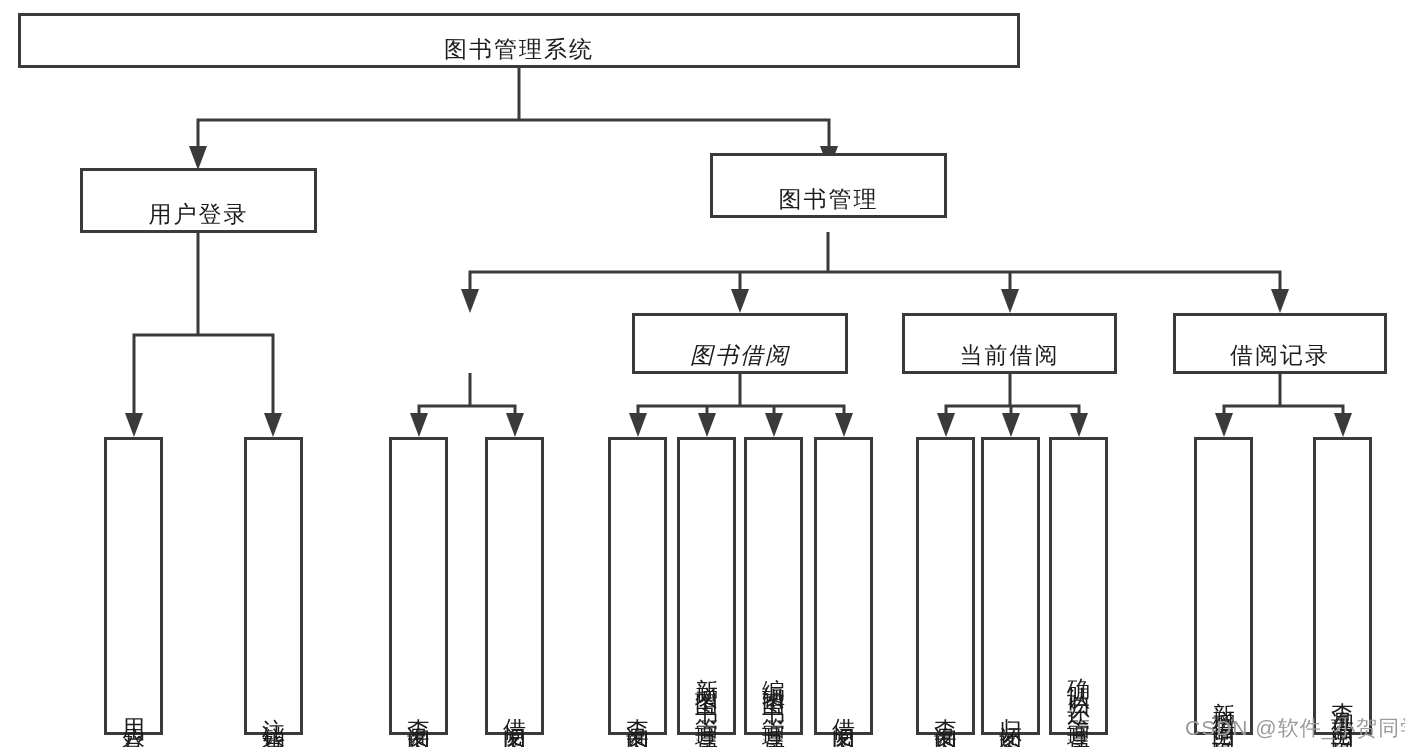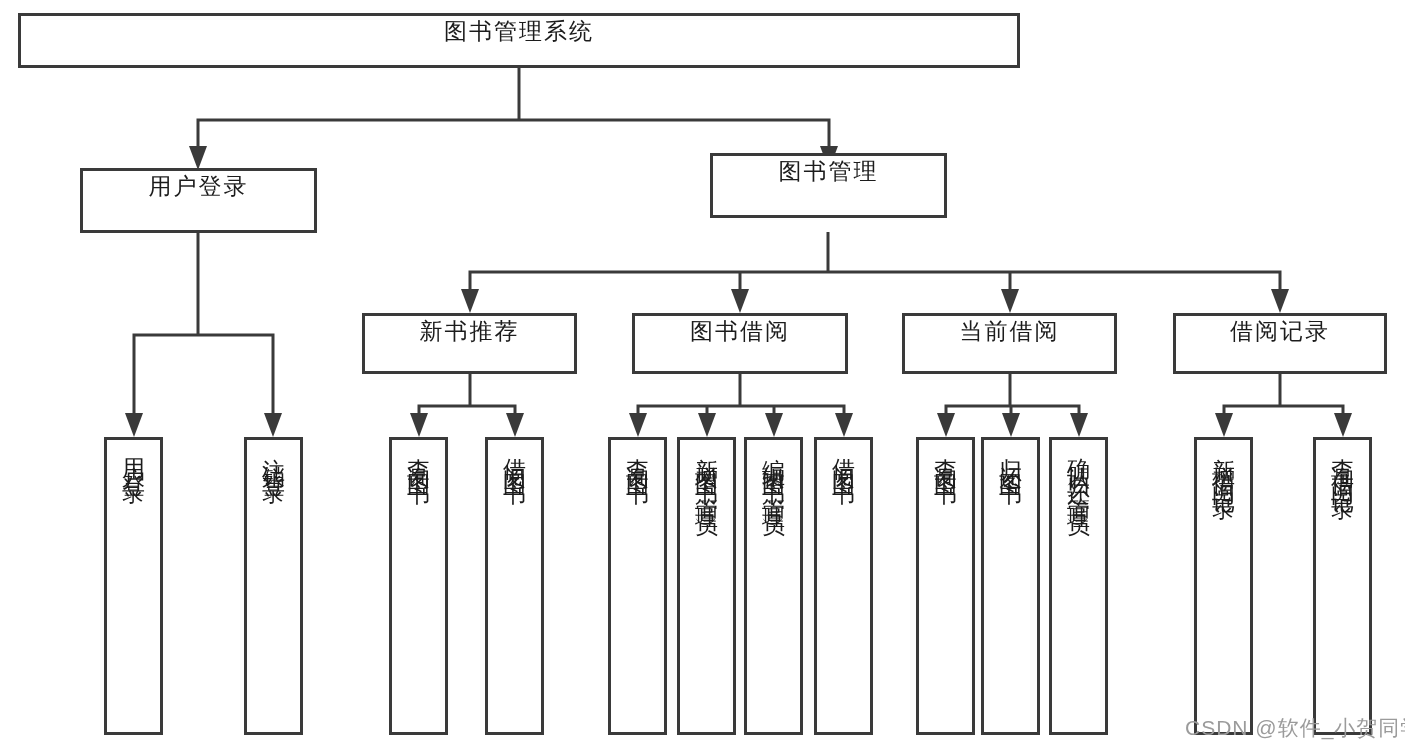--- a/index.html
+++ b/index.html
@@ -2,34 +2,34 @@
 <html><head>
 <meta charset="utf-8">
 <style>
   html,body { margin:0; padding:0; background:#ffffff; }
   body { font-family:"Liberation Sans", sans-serif; }
   .stage { position:relative; width:1405px; height:747px; background:#ffffff; overflow:hidden; }
   .connectors { position:absolute; left:0; top:0; width:1405px; height:747px; z-index:1; }
   .node {
     position:absolute; box-sizing:border-box;
     border:3px solid #3a3a3a; background:#ffffff;
-    display:flex; align-items:flex-start; justify-content:center;
+    display:flex; align-items:flex-end; justify-content:center;
     color:#1c1c1c; font-size:23px; z-index:2;
   }
   .node .lbl { letter-spacing:2px; white-space:nowrap; }
   .leaf { top:437px; width:59px; height:298px; }
   .leaf .lbl {
     writing-mode:vertical-rl; text-orientation:mixed;
     letter-spacing:8px; line-height:1; white-space:normal;
   }
   #n-root { left:18px;  top:13px;  width:1002px; height:55px; }
   #n-l2a  { left:80px;  top:168px; width:237px;  height:65px; }
   #n-l2b  { left:710px; top:153px; width:237px;  height:65px; }
   #n-l3a  { left:362px; top:313px; width:215px;  height:61px; }
-  #n-l3b  { left:632px; top:313px; width:216px;  height:61px; }
+  #n-l3b  { left:632px; top:313px; width:216px;  height:61px;font-style:italic; }
   #n-l3c  { left:902px; top:313px; width:215px;  height:61px; }
   #n-l3d  { left:1173px;top:313px; width:214px;  height:61px; }
   #n-f1 { left:104px; }  #n-f2 { left:244px; }
   #n-f3 { left:389px; }  #n-f4 { left:485px; }
   #n-f5 { left:608px; }  #n-f6 { left:677px; }
   #n-f7 { left:744px; }  #n-f8 { left:814px; }
   #n-f9 { left:916px; }  #n-f10{ left:981px; }
   #n-f11{ left:1049px; } #n-f12{ left:1194px; }
   #n-f13{ left:1313px; }
   .watermark {
@@ -98,23 +98,20 @@
     <span class="lbl">图书管理系统</span>
   </div>
 
   <div class="node" id="n-l2a">
     <span class="lbl">用户登录</span>
   </div>
   <div class="node" id="n-l2b">
     <span class="lbl">图书管理</span>
   </div>
 
-  <div class="node" id="n-l3a">
-    <span class="lbl">新书推荐</span>
-  </div>
   <div class="node" id="n-l3b">
     <span class="lbl">图书借阅</span>
   </div>
   <div class="node" id="n-l3c">
     <span class="lbl">当前借阅</span>
   </div>
   <div class="node" id="n-l3d">
     <span class="lbl">借阅记录</span>
   </div>
 

